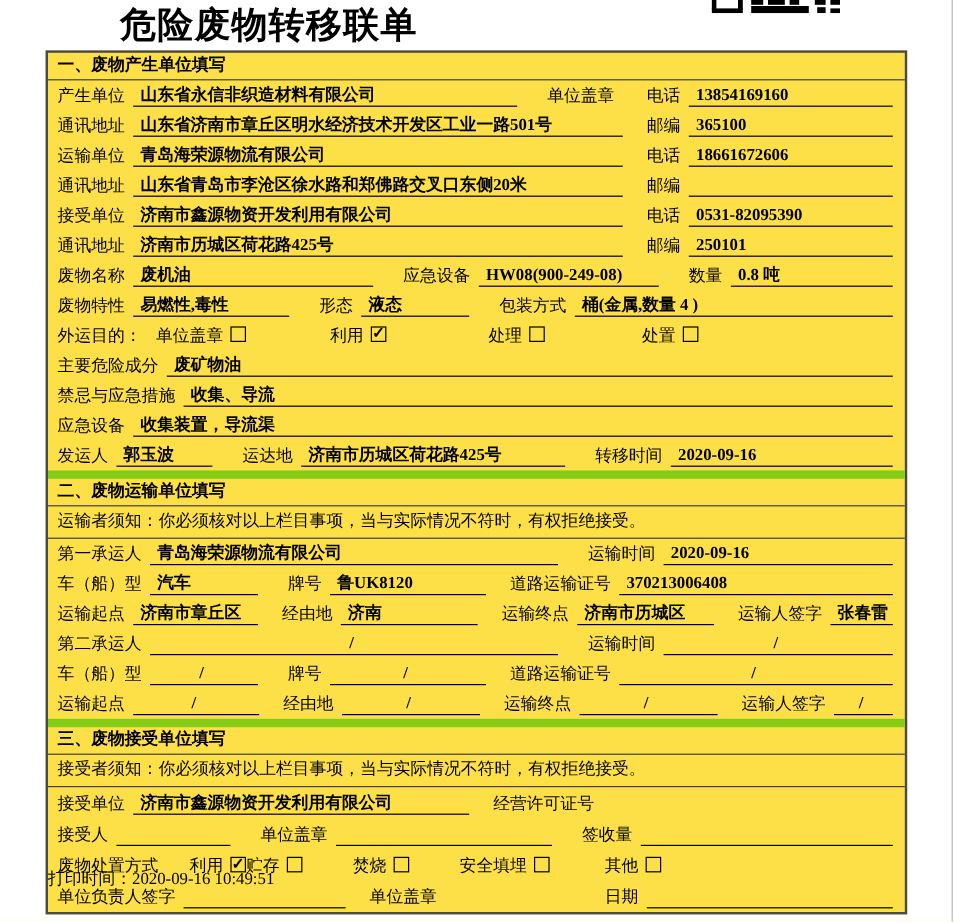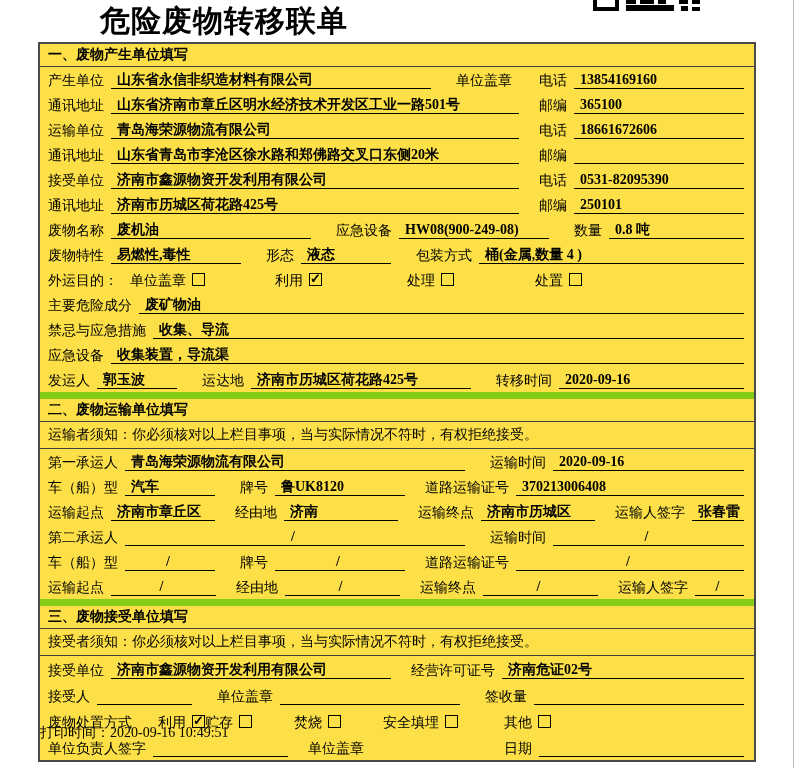--- a/index.html
+++ b/index.html
@@ -236,21 +236,20 @@
     </div>
 
     <div class="sec sec-top">
       <div class="sec-h">三、废物接受单位填写</div>
       <div class="note">接受者须知：你必须核对以上栏目事项，当与实际情况不符时，有权拒绝接受。</div>
 
       <div class="row row-tall">
         <span class="lab">接受单位</span>
         <span class="val w280">济南市鑫源物资开发利用有限公司</span>
         <span class="lab ml20">经营许可证号</span>
-        <span class="val grow">济南危证02号</span>
       </div>
 
       <div class="row row-tall">
         <span class="lab">接受人</span>
         <span class="val w95"></span>
         <span class="lab ml25">单位盖章</span>
         <span class="val w180"></span>
         <span class="lab ml25">签收量</span>
         <span class="val grow"></span>
       </div>

